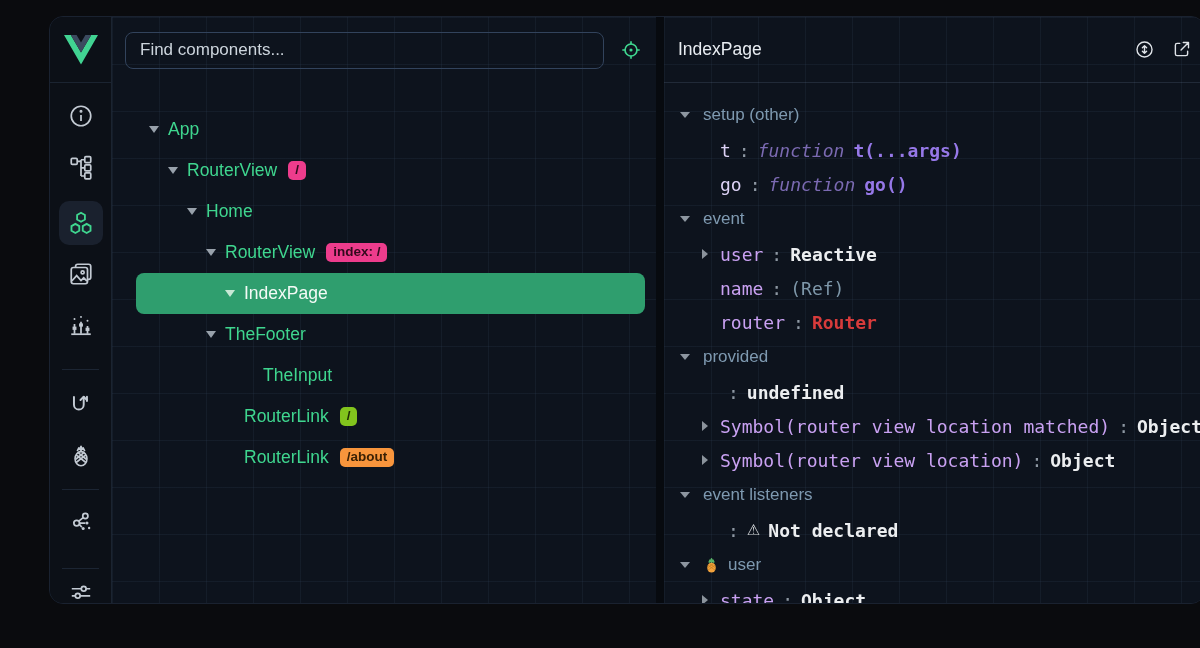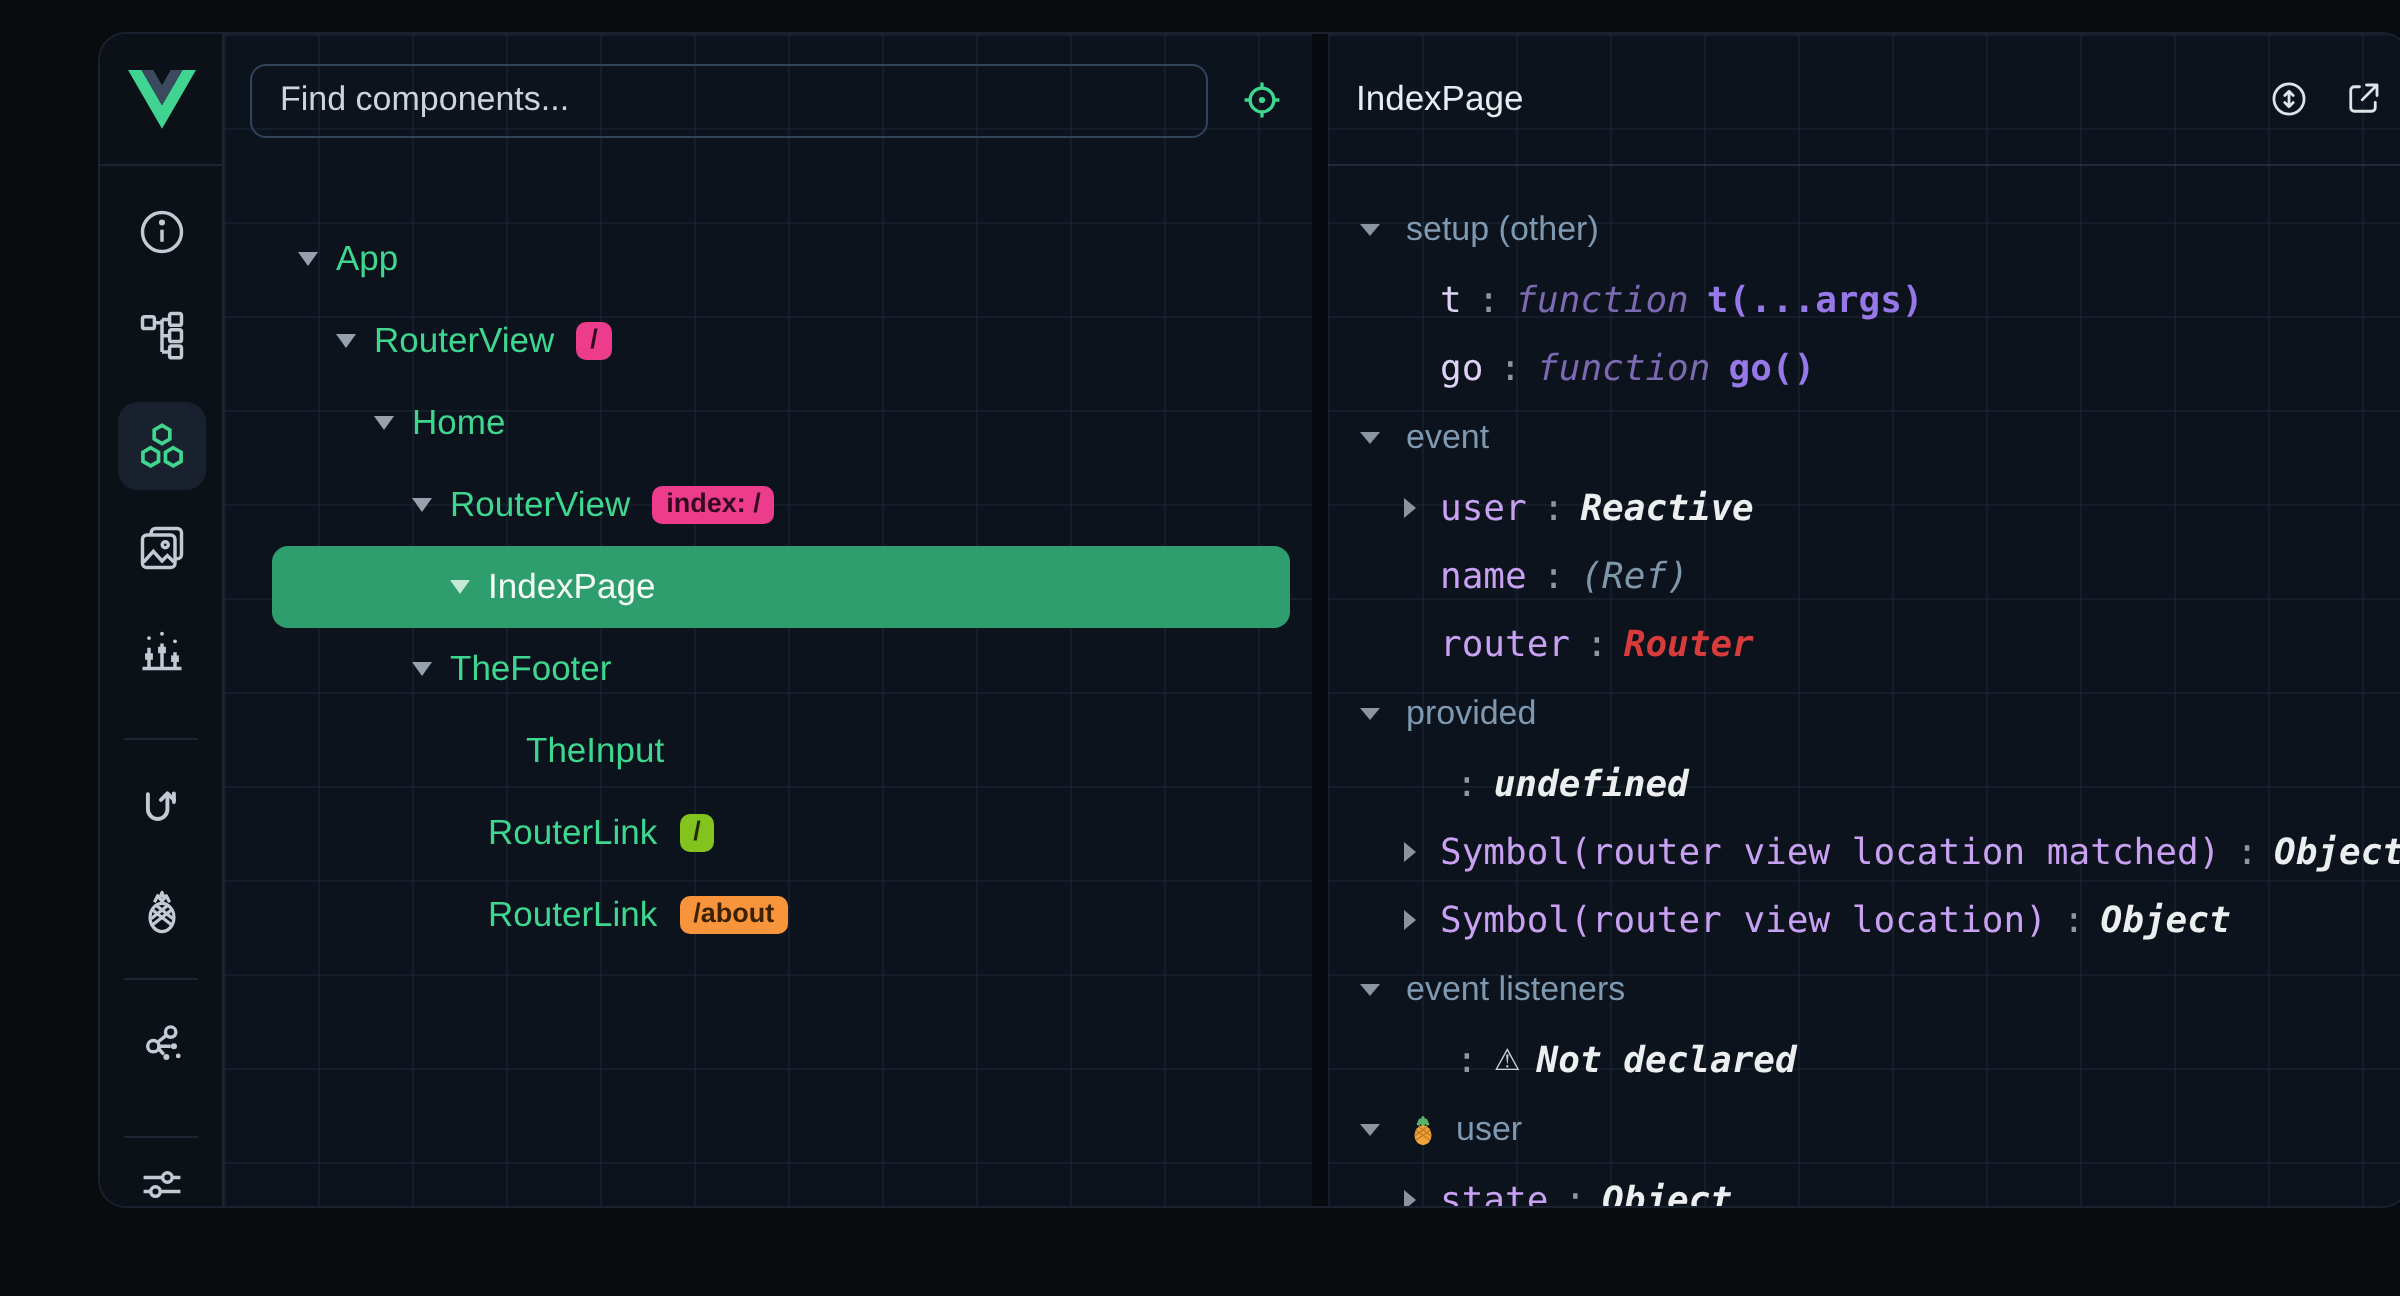--- a/index.html
+++ b/index.html
@@ -80,21 +80,21 @@
   .pine + .isec-label { margin-left:6px; }
 
   .irow { height:34px; display:flex; align-items:center; padding-left:38px;
           font-family:"DejaVu Sans Mono", monospace; font-size:18px; }
   .arrow-slot { width:18px; display:inline-flex; align-items:center; flex:none; }
   .arrow-slot .tri.right { border-top:5px solid transparent; border-bottom:5px solid transparent;
                            border-left:6px solid #8b939c; }
   .ikey { color:#c9a1f2; }
   .ikey.lite { color:#ddd2f6; }
   .colon { color:#8e98a3; margin:0 8px; }
-  .val { color:#eceef0; font-weight:600;font-style:italic; }
+  .val { color:#eceef0; font-weight:600; }
   .val.slate { color:#7e97a9; font-weight:400; }
   .val.red { color:#d83b3b; }
   .fkw  { color:#7b6ab2; font-style:italic; margin-right:9px; }
   .fsig { color:#9678e8; font-weight:700; }
   .warn { color:#cfd2d5; font-size:15px; margin-right:8px; font-family:"DejaVu Sans", sans-serif; }
 </style>
 </head>
 <body>
 
 <div class="app">

